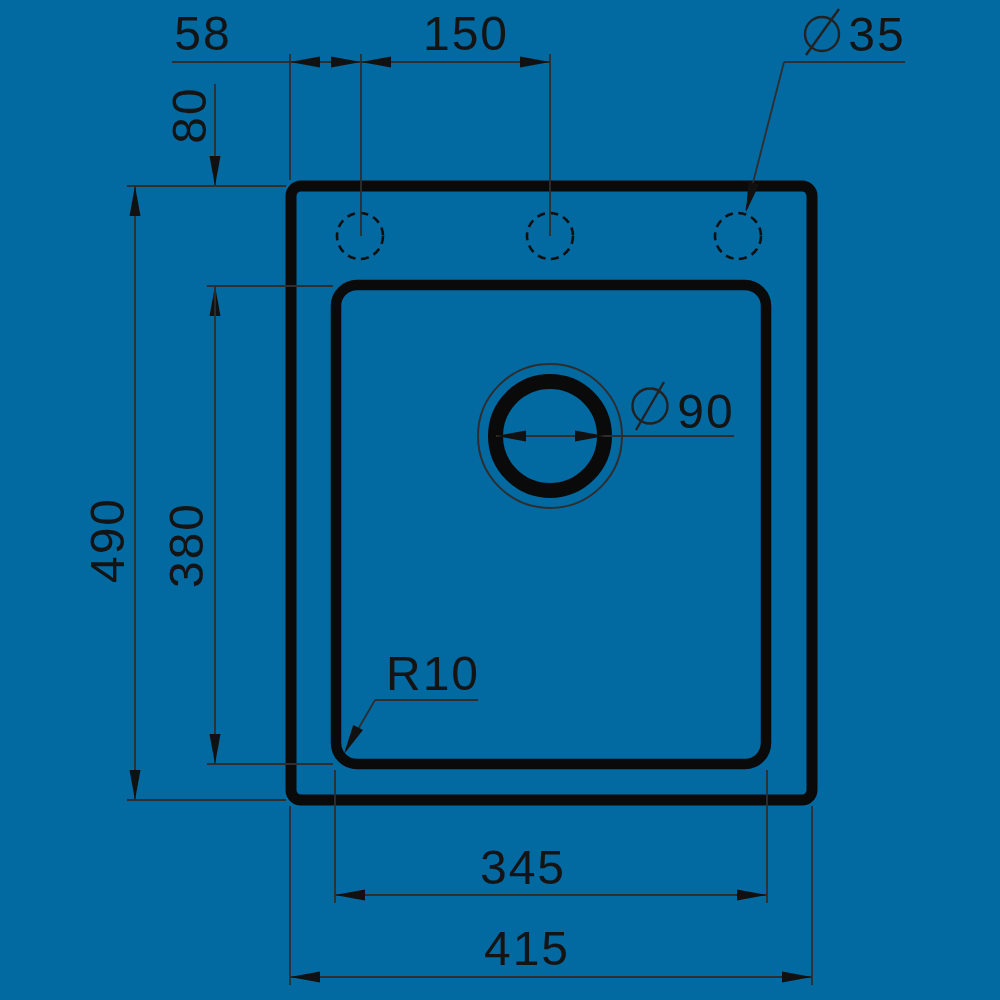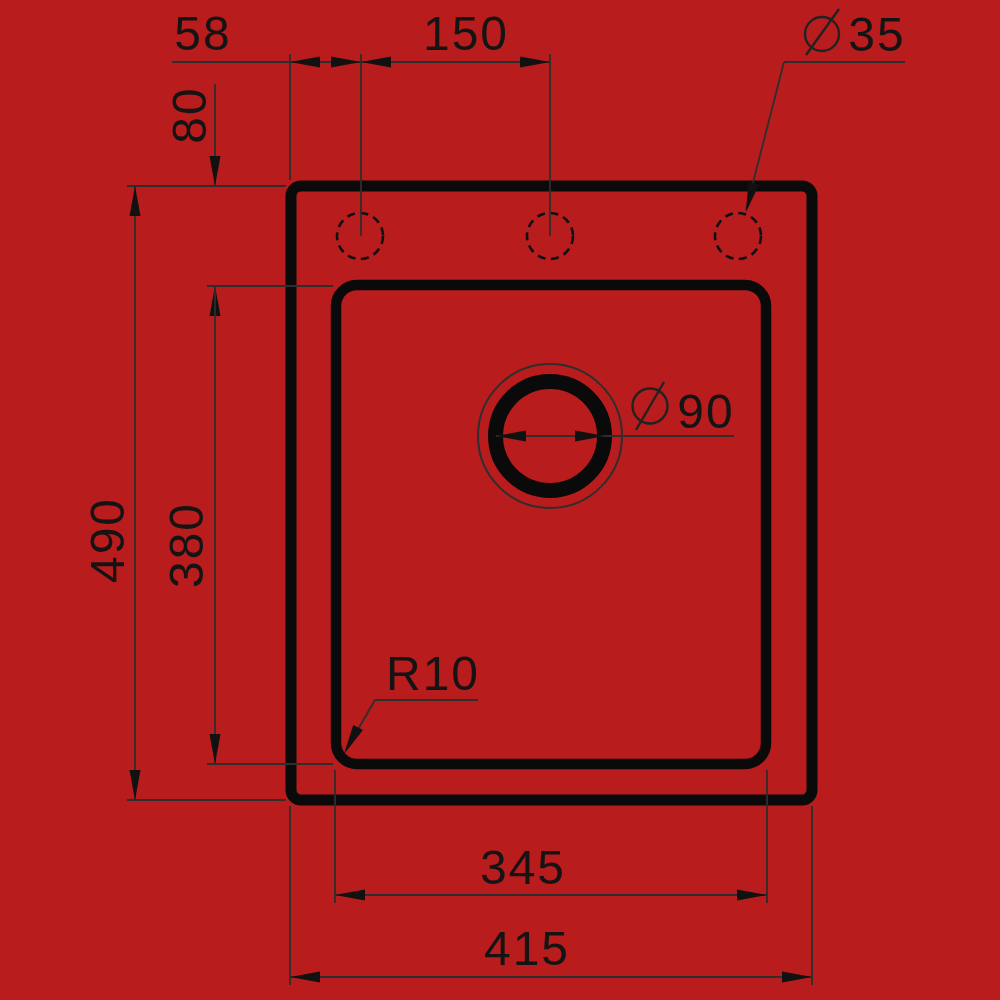--- a/index.html
+++ b/index.html
@@ -1,16 +1,16 @@
 <!DOCTYPE html>
 <html><head>
 <meta charset="utf-8">
 <style>
   html,body{margin:0;padding:0;background:#fff;}
-  .page{position:relative;width:1000px;height:1000px;background:#b91c1c;overflow:hidden;
+  .page{position:relative;width:1000px;height:1000px;background:#0369a1;overflow:hidden;
         font-family:"Liberation Sans","DejaVu Sans",sans-serif;}
   svg{display:block;}
   .thin{stroke:#2e2e2e;stroke-width:1.8;fill:none;stroke-linecap:butt;}
   .thick{stroke:#0a0a0a;stroke-width:11;fill:none;}
   .bowl-stroke{stroke-width:10.5;}
   .dashed{stroke:#101010;stroke-width:2.6;fill:none;stroke-dasharray:8 5.5;}
   .ring{stroke:#0a0a0a;stroke-width:15;fill:none;}
   .thin-circle{stroke:#2e2e2e;stroke-width:2;fill:none;}
   .sym{stroke:#222;stroke-width:2.4;fill:none;}
   .arr{fill:#111;stroke:none;}

